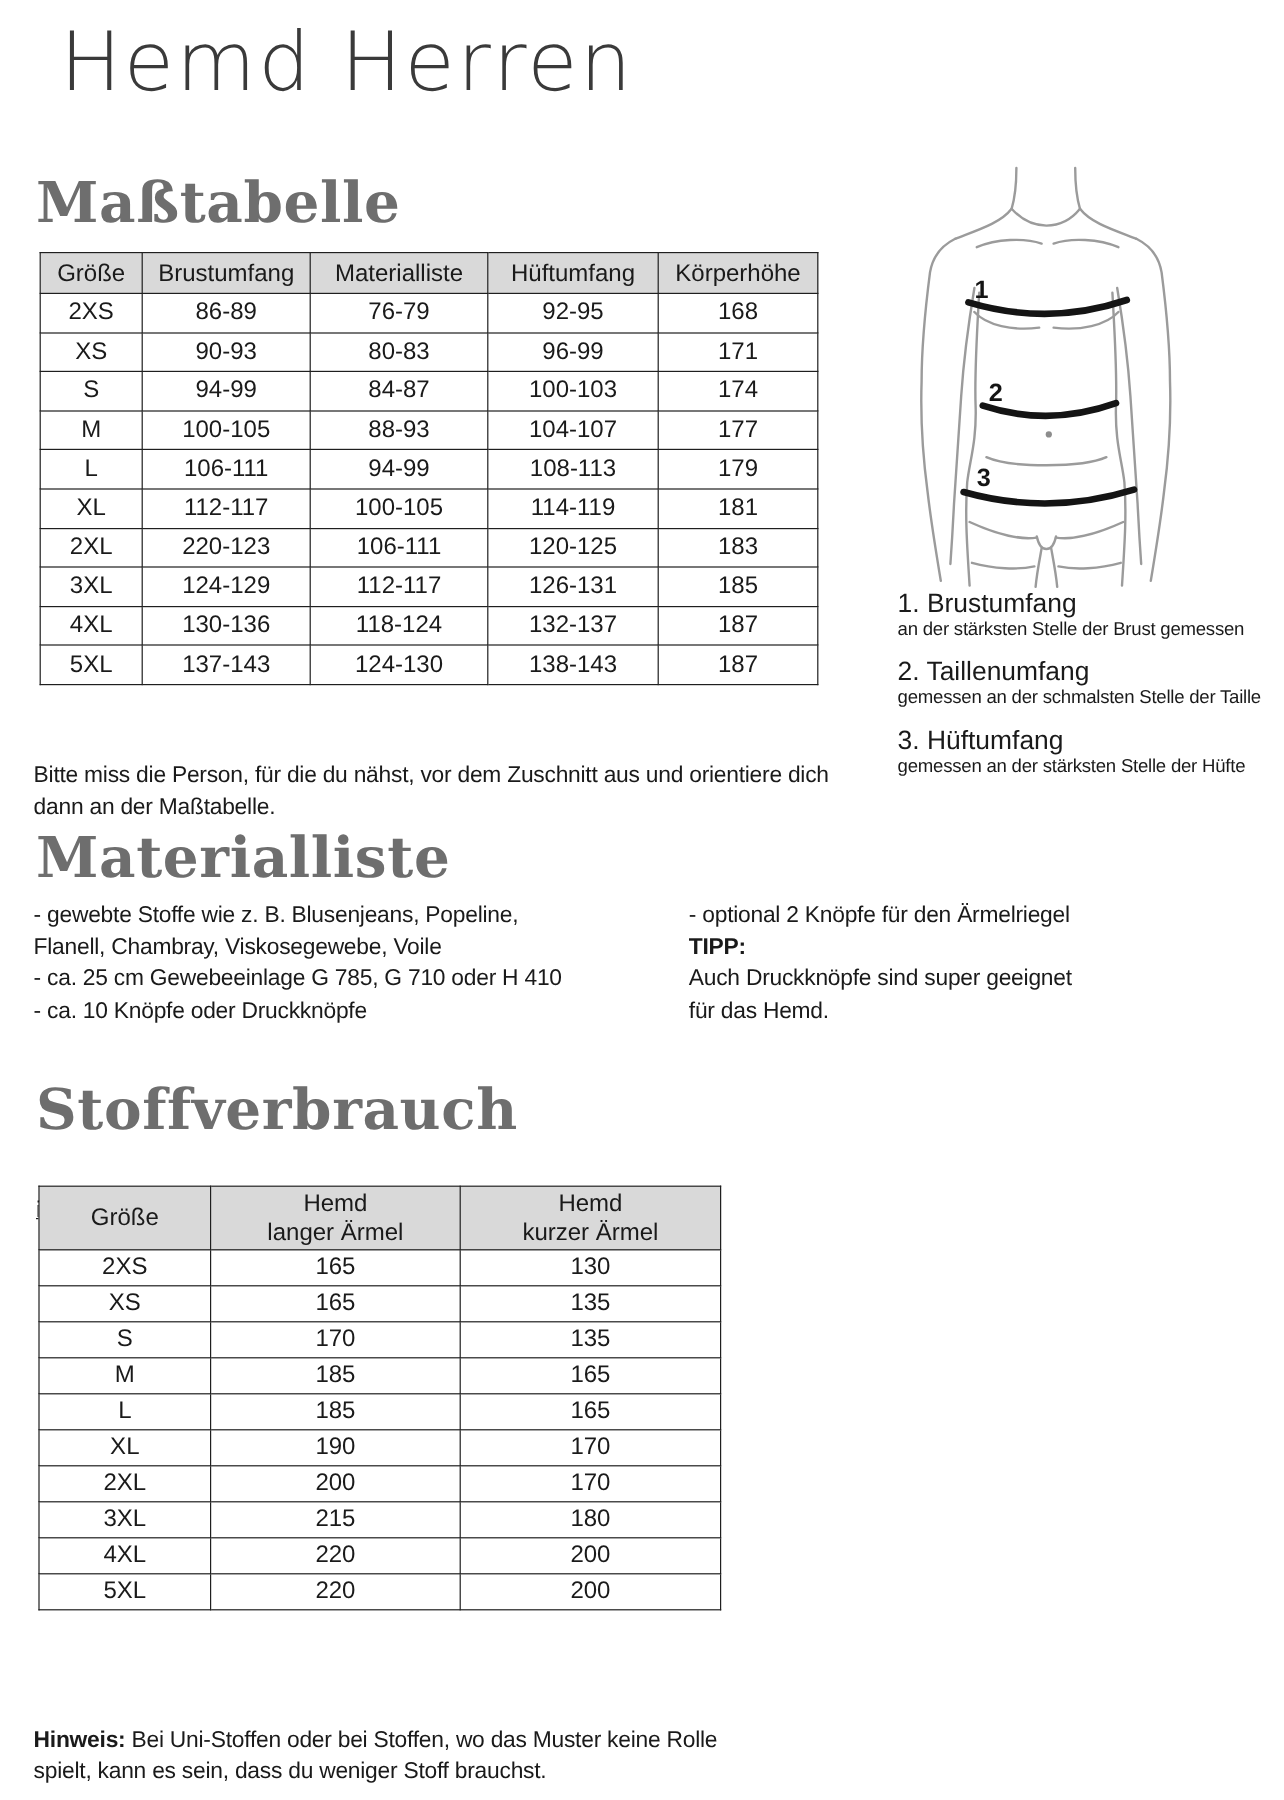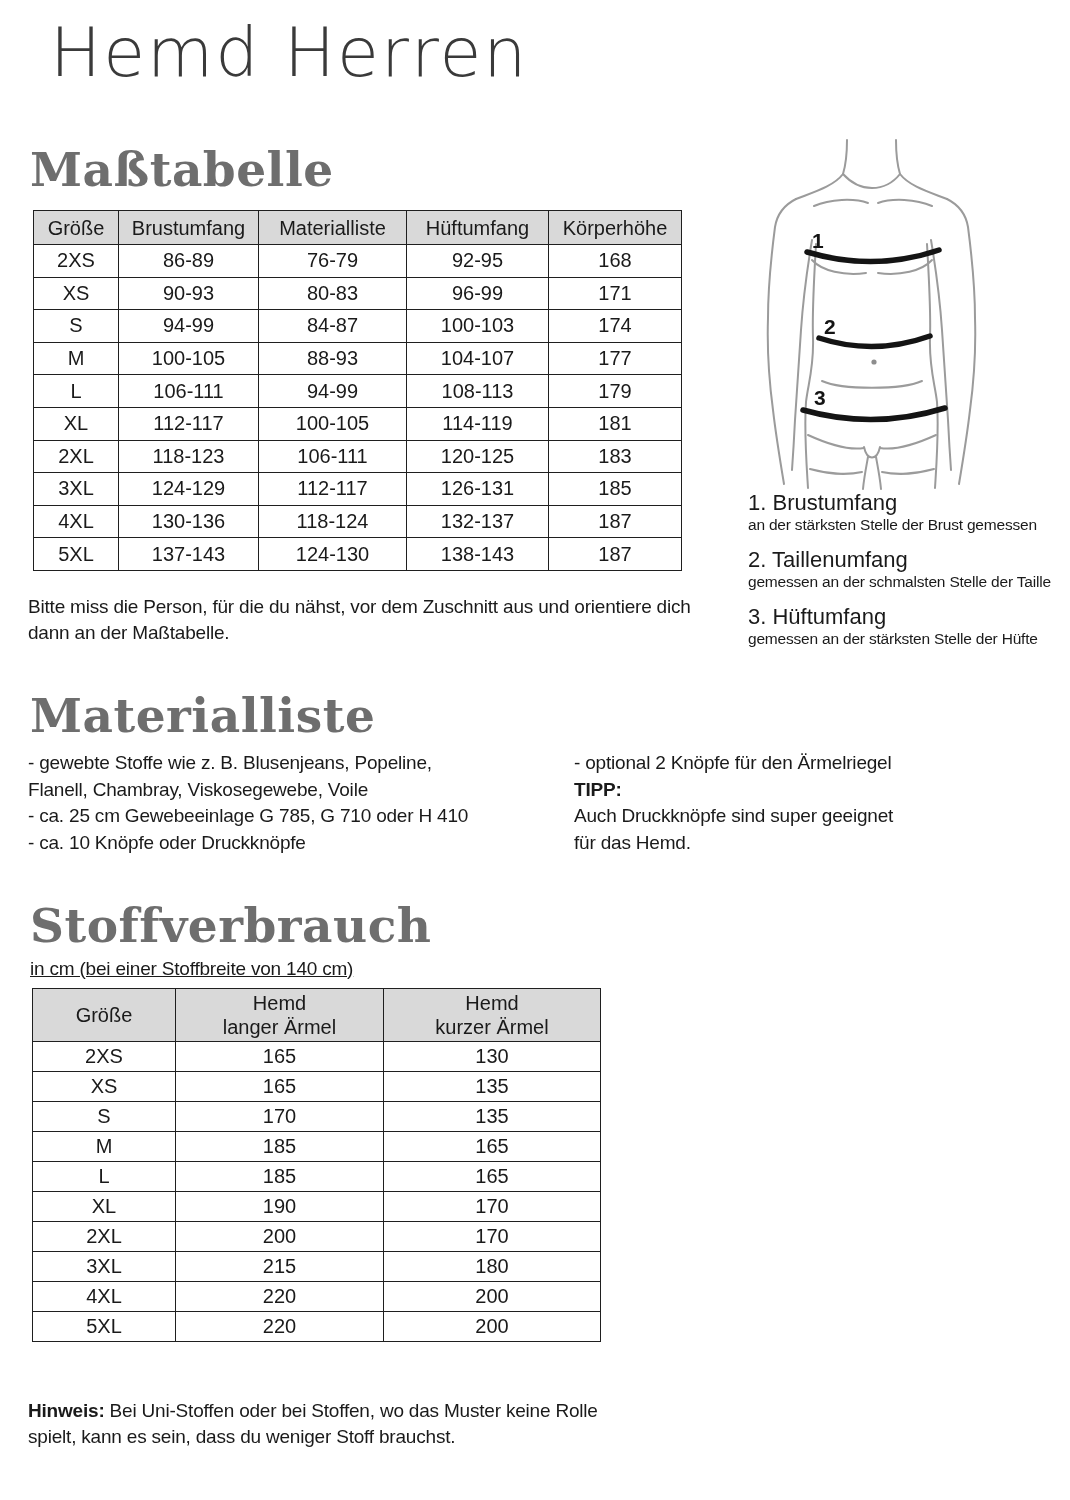--- a/index.html
+++ b/index.html
@@ -23,21 +23,21 @@
   table{border-collapse:collapse; table-layout:fixed; position:absolute; background:#fff;border-radius:18px;}
   th,td{border:1.5px solid #1f1f1f; text-align:center; vertical-align:middle; padding:0 2px;}
   thead th{background:#d9d9d9; font-weight:400; white-space:pre-line; line-height:24px;}
   #table-mass{left:33px; top:210px; width:648px; font-size:20px;}
   #table-mass thead th{height:33px;}
   #table-mass td{height:31.6px;}
   #table-stoff{left:32px; top:988px; width:568px; font-size:20px;}
   #table-stoff thead th{height:52px;}
   #table-stoff td{height:29px;}
 
-  .body-text{font-size:19px; line-height:26px; color:#1a1a1a;}
+  .body-text{font-size:19px; line-height:26px; color:#1a1a1a;margin-top:40px;}
   .note{position:absolute; left:28px; top:594px; white-space:pre-line; letter-spacing:-0.2px;}
   .subtitle{position:absolute; left:30px; top:956px; letter-spacing:-0.2px;text-decoration:underline;}
   .hinweis{position:absolute; left:28px; top:1372px; white-space:pre-line; letter-spacing:-0.2px;}
   .bold{font-weight:700;}
 
   .figure-wrap{position:absolute; left:740px; top:138px; width:330px; height:352px;}
   .legend{position:absolute; left:748px; top:490px; width:320px;}
   .legend-item{margin-bottom:13px;}
   .legend-title{font-size:22px; line-height:26px; color:#1a1a1a;}
   .legend-desc{font-size:15.5px; line-height:18px; color:#1a1a1a; letter-spacing:-0.2px;}
@@ -111,21 +111,21 @@
         </tr>
         <tr>
           <td>XL</td>
           <td>112-117</td>
           <td>100-105</td>
           <td>114-119</td>
           <td>181</td>
         </tr>
         <tr>
           <td>2XL</td>
-          <td>118-123</td>
+          <td>220-123</td>
           <td>106-111</td>
           <td>120-125</td>
           <td>183</td>
         </tr>
         <tr>
           <td>3XL</td>
           <td>124-129</td>
           <td>112-117</td>
           <td>126-131</td>
           <td>185</td>

